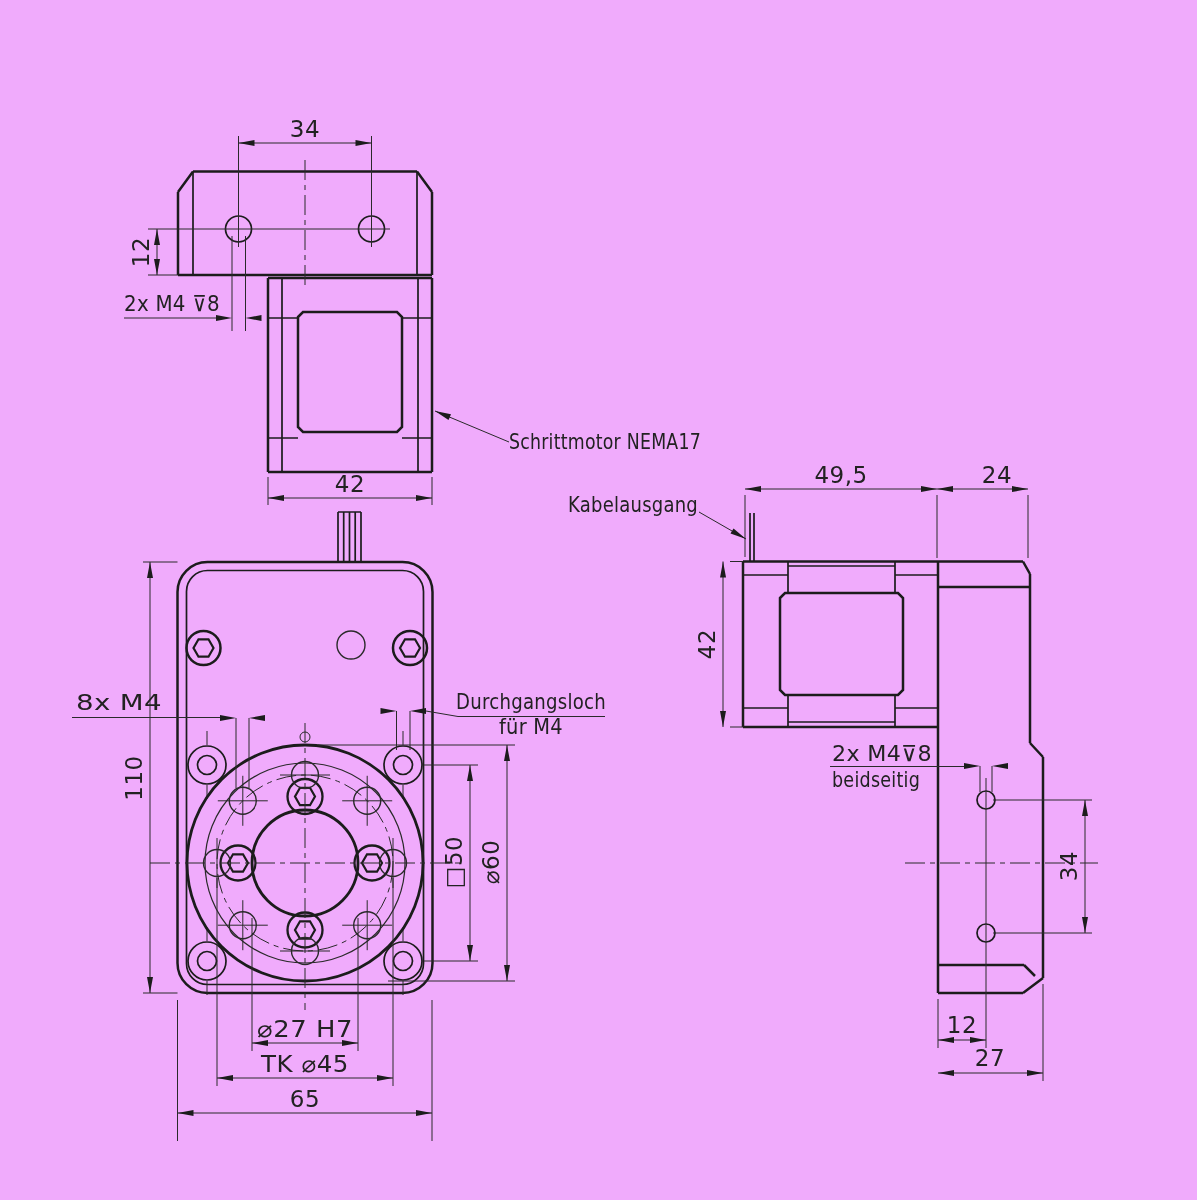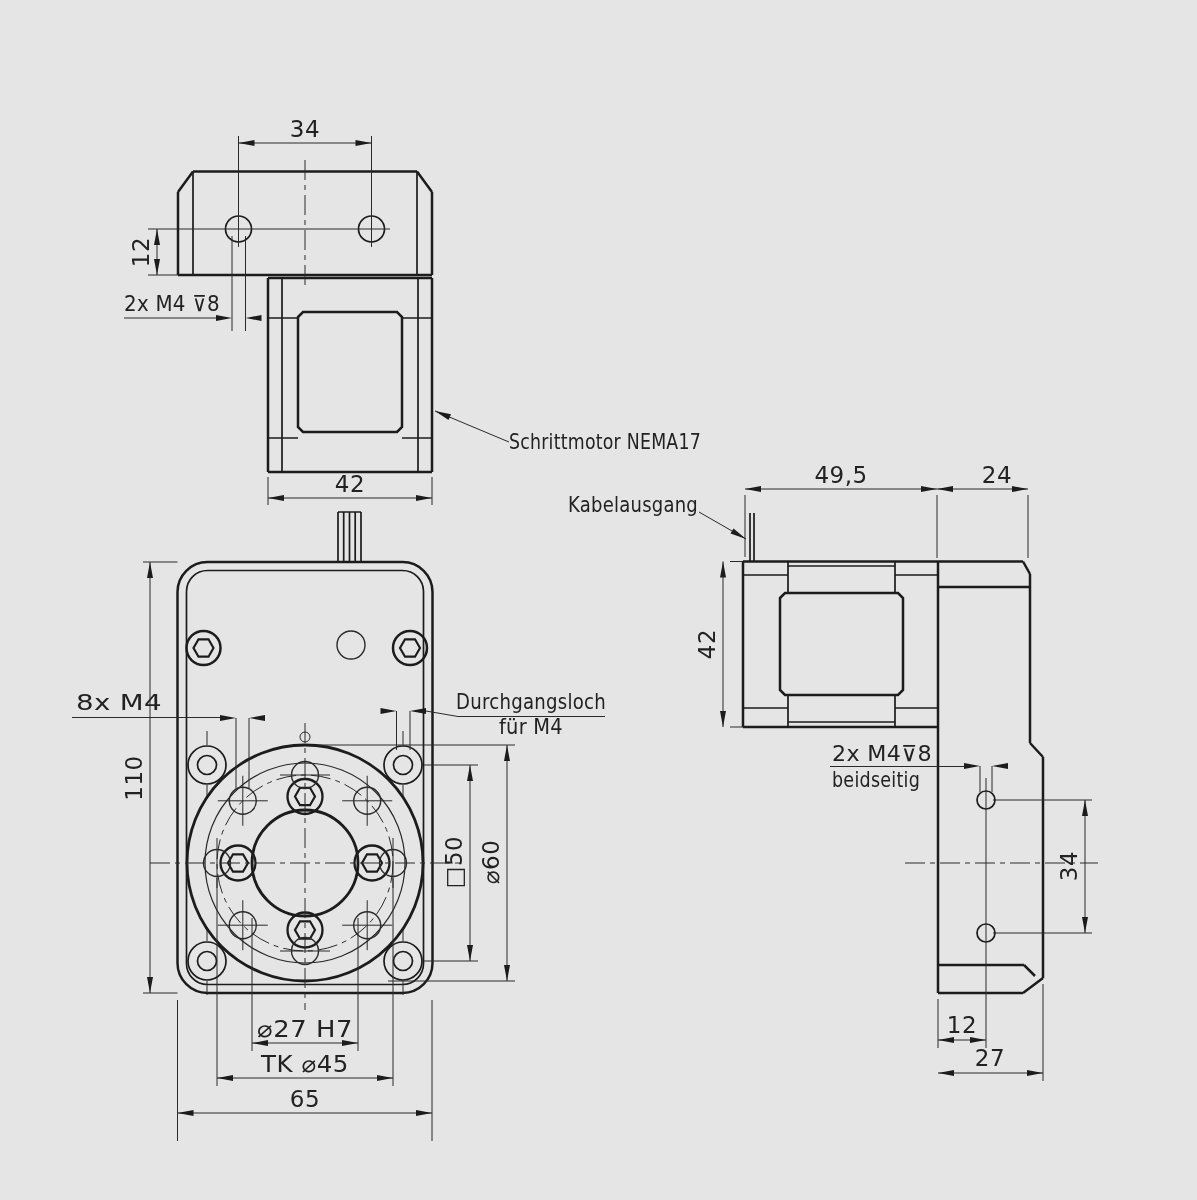--- a/index.html
+++ b/index.html
@@ -1,16 +1,16 @@
 <!DOCTYPE html>
 <html><head>
 <meta charset="utf-8">
 <style>
   html,body{margin:0;padding:0;background:#ffffff;}
-  #stage{position:relative;width:1197px;height:1200px;background:#e5e5e5;overflow:hidden;}
+  #stage{position:relative;width:1197px;height:1200px;background:#f0abfc;overflow:hidden;}
   svg{display:block;}
   
   .h{stroke:#1c1c1c;stroke-width:2.5;fill:none;stroke-linejoin:miter;stroke-linecap:butt;}
   .m{stroke:#1c1c1c;stroke-width:1.7;fill:none;}
   .t{stroke:#2a2a2a;stroke-width:1;fill:none;}
   .cl{stroke:#2a2a2a;stroke-width:1;fill:none;stroke-dasharray:20 5 5 5;}
   .ar{fill:#1c1c1c;stroke:none;}
   text{fill:#222222;font-family:"DejaVu Sans","Liberation Sans",sans-serif;}
   .dim{font-size:23px;letter-spacing:.5px;}
   .lbl{font-size:22px;letter-spacing:.3px;}

